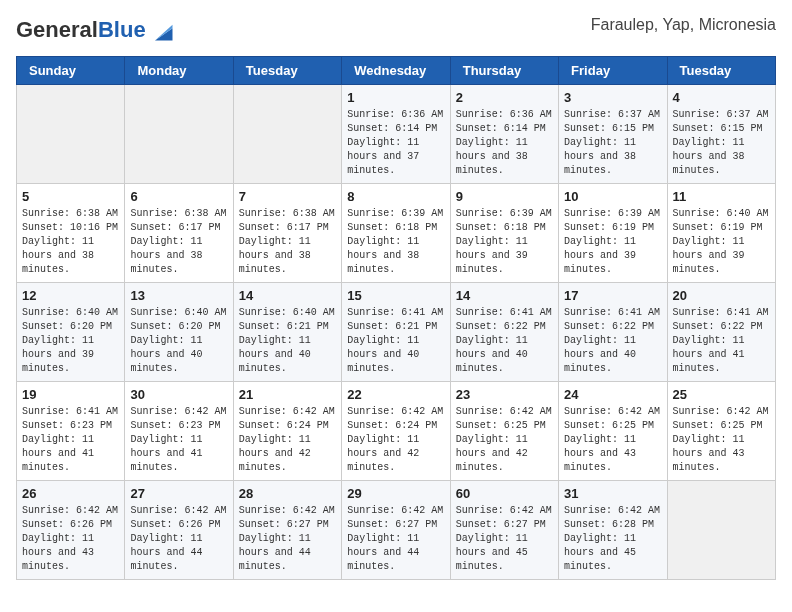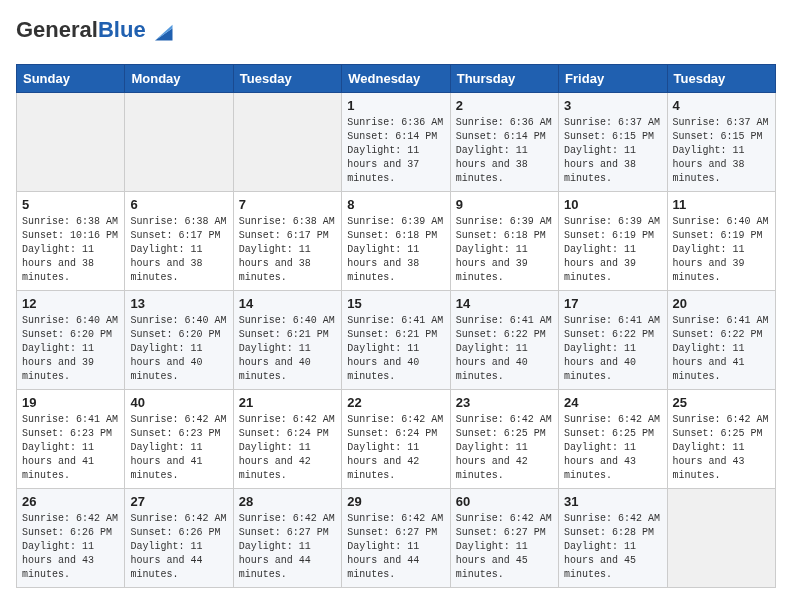--- a/index.html
+++ b/index.html
@@ -7,21 +7,21 @@
       font-family: Arial, sans-serif;
       background: #fff;
       width: 792px;
       min-height: 612px;
       padding: 16px;
     }
     .header {
       display: flex;
       justify-content: space-between;
       align-items: flex-start;
-      margin-bottom: 20px;
+      margin-bottom: 12px;
     }
     .logo {
       display: flex;
       align-items: center;
     }
     .logo-text {
       font-size: 22px;
       font-weight: bold;
       line-height: 1.1;
     }
@@ -46,21 +46,21 @@
     }
     table {
       width: 100%;
       border-collapse: collapse;
       font-size: 11px;
     }
     thead tr th {
       background: #2060b0;
       color: #fff;
       text-align: left;
-      padding: 6px 6px;
+      padding: 6px 12px;
       font-size: 13px;
       font-weight: bold;
       border: 1px solid #1a4a90;
     }
     tbody tr td {
       vertical-align: top;
       padding: 5px 5px;
       border: 1px solid #ccc;
       width: 14.28%;
       min-height: 80px;
@@ -98,20 +98,21 @@
           <span class="logo-general">General</span><span class="logo-blue">Blue</span>
         </div>
         <svg class="logo-icon" viewBox="0 0 32 32" xmlns="http://www.w3.org/2000/svg">
           <polygon points="8,28 28,14 28,28" fill="#2060b0"></polygon>
           <polygon points="8,28 28,10 28,14" fill="#5599dd"></polygon>
         </svg>
       </div>
     </div>
   </div>
   <div class="title-block">
+    <div class="cal-subtitle">Faraulep, Yap, Micronesia</div>
   </div>
 </div>
 
 <table>
   <thead>
     <tr id="header-row">
         <th>Sunday</th>
         <th>Monday</th>
         <th>Tuesday</th>
         <th>Wednesday</th>
@@ -258,21 +259,21 @@
       </tr>
       <tr>
         <td>
           <span class="day-num">19</span>
           <div class="day-info">Sunrise: 6:41 AM
 Sunset: 6:23 PM
 Daylight: 11 hours
 and 41 minutes.</div>
         </td>
         <td>
-          <span class="day-num">40</span>
+          <span class="day-num">30</span>
           <div class="day-info">Sunrise: 6:42 AM
 Sunset: 6:23 PM
 Daylight: 11 hours
 and 41 minutes.</div>
         </td>
         <td>
           <span class="day-num">21</span>
           <div class="day-info">Sunrise: 6:42 AM
 Sunset: 6:24 PM
 Daylight: 11 hours

